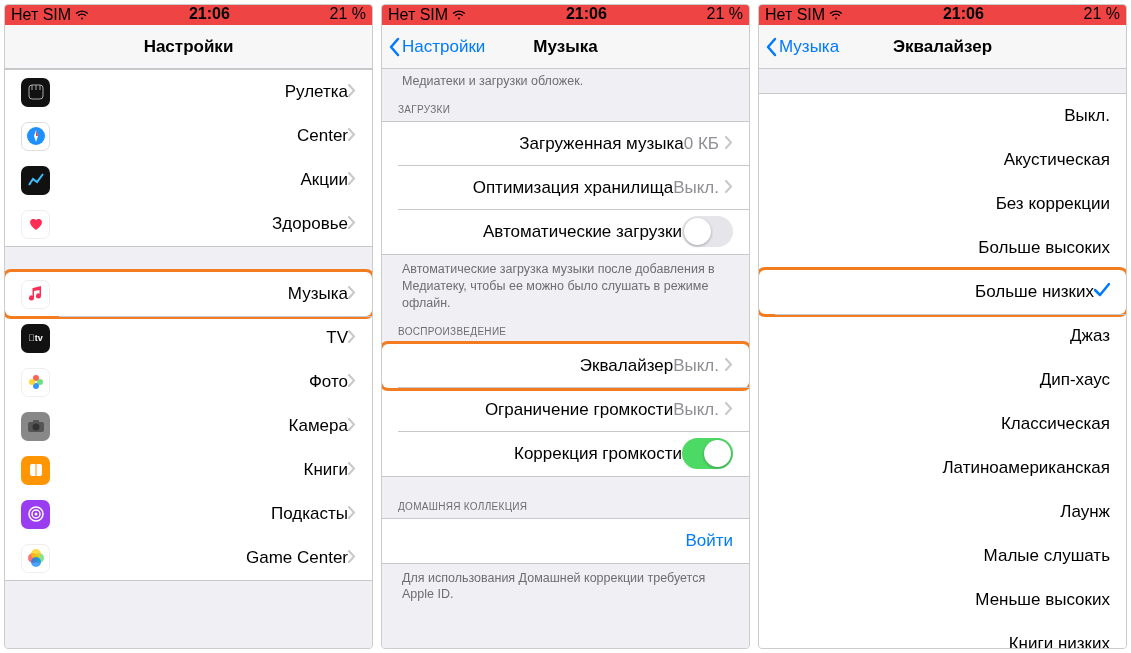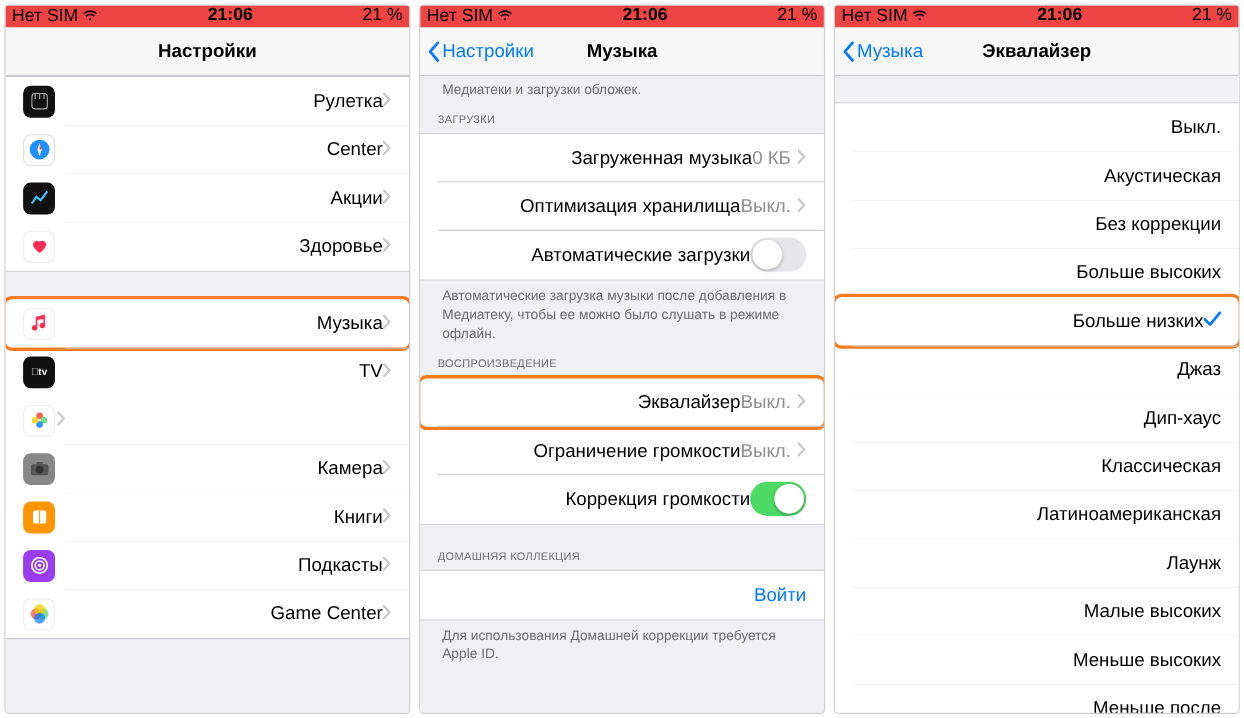--- a/index.html
+++ b/index.html
@@ -260,20 +260,21 @@
         </div>
         <div class="cell">
           <span class="app-icon ic-photos">
             <svg width="20" height="20">
               <circle cx="10" cy="6" r="3" fill="#ff3b30" opacity=".8"></circle>
               <circle cx="14" cy="10" r="3" fill="#4cd964" opacity=".8"></circle>
               <circle cx="10" cy="14" r="3" fill="#007aff" opacity=".8"></circle>
               <circle cx="6" cy="10" r="3" fill="#ffcc00" opacity=".8"></circle>
             </svg>
           </span>
+          <span class="label">Фото</span>
           <span class="chev"><svg width="8" height="13" viewBox="0 0 8 13">
               <path d="M1 1l5 5.5L1 12" stroke="#c7c7cc" stroke-width="2" fill="none" stroke-linecap="round"></path>
             </svg></span>
         </div>
         <div class="cell">
           <span class="app-icon ic-camera">
             <svg width="18" height="14">
               <rect x="1" y="3" width="16" height="10" rx="2" fill="#555"></rect>
               <circle cx="9" cy="8" r="3.5" fill="#333"></circle>
               <rect x="6" y="1" width="6" height="3" rx="1" fill="#555"></rect>
@@ -475,23 +476,23 @@
         <div class="cell no-icon">
           <span class="label">Классическая</span>
         </div>
         <div class="cell no-icon">
           <span class="label">Латиноамериканская</span>
         </div>
         <div class="cell no-icon">
           <span class="label">Лаунж</span>
         </div>
         <div class="cell no-icon">
-          <span class="label">Малые высоких</span>
+          <span class="label">Малые слушать</span>
         </div>
         <div class="cell no-icon">
           <span class="label">Меньше высоких</span>
         </div>
         <div class="cell no-icon">
-          <span class="label">Меньше после</span>
+          <span class="label">Книги низких</span>
         </div>
       </div>
   </div>
 </div>
 
 </body></html>

